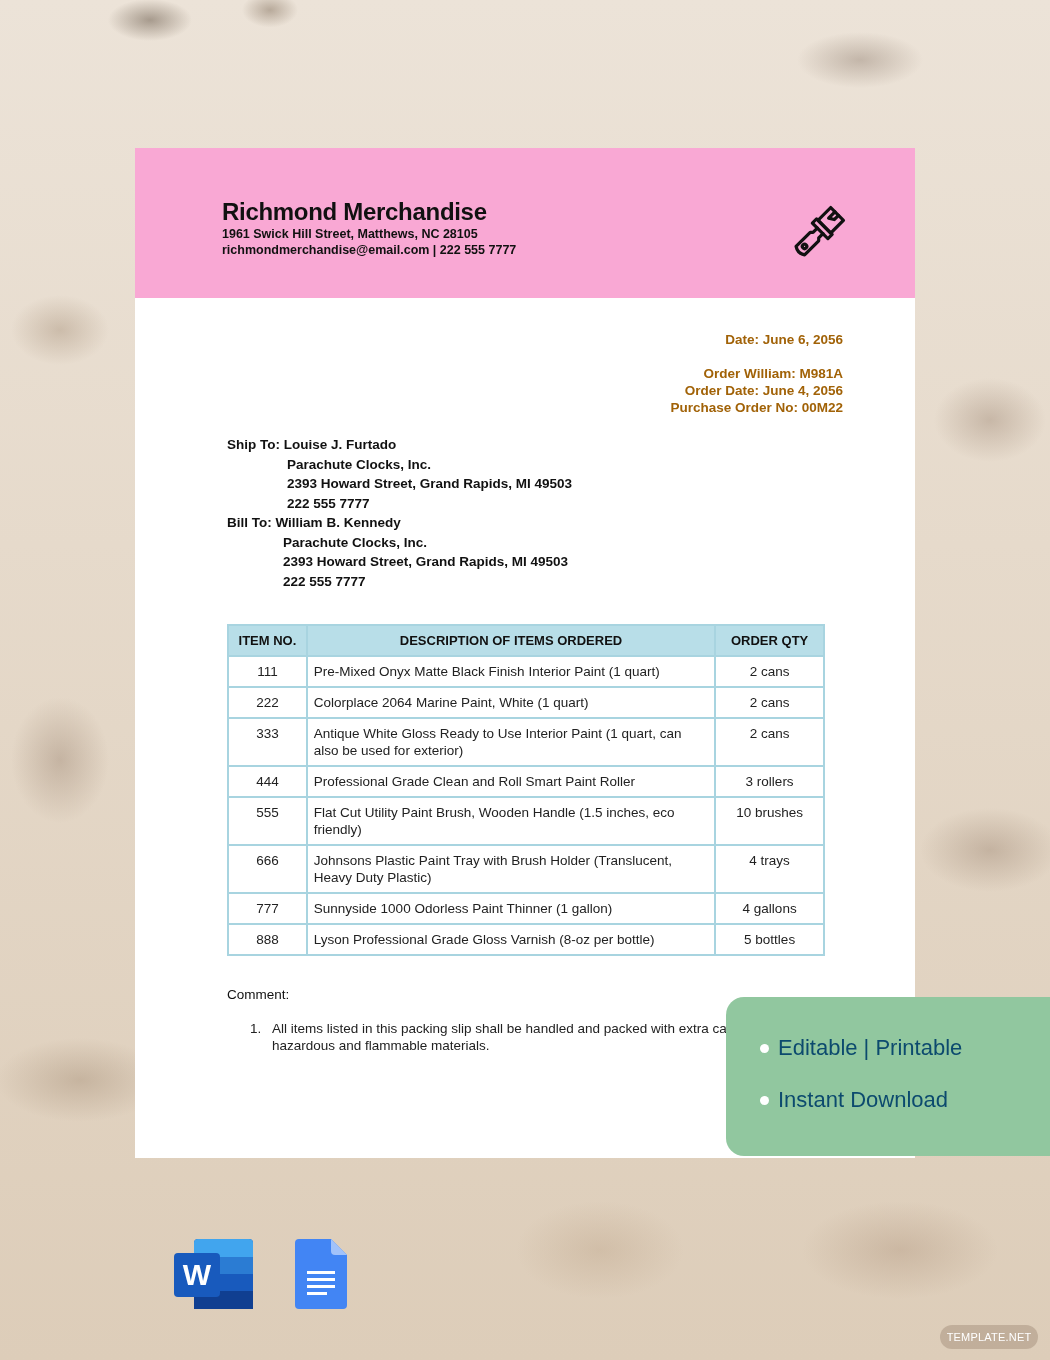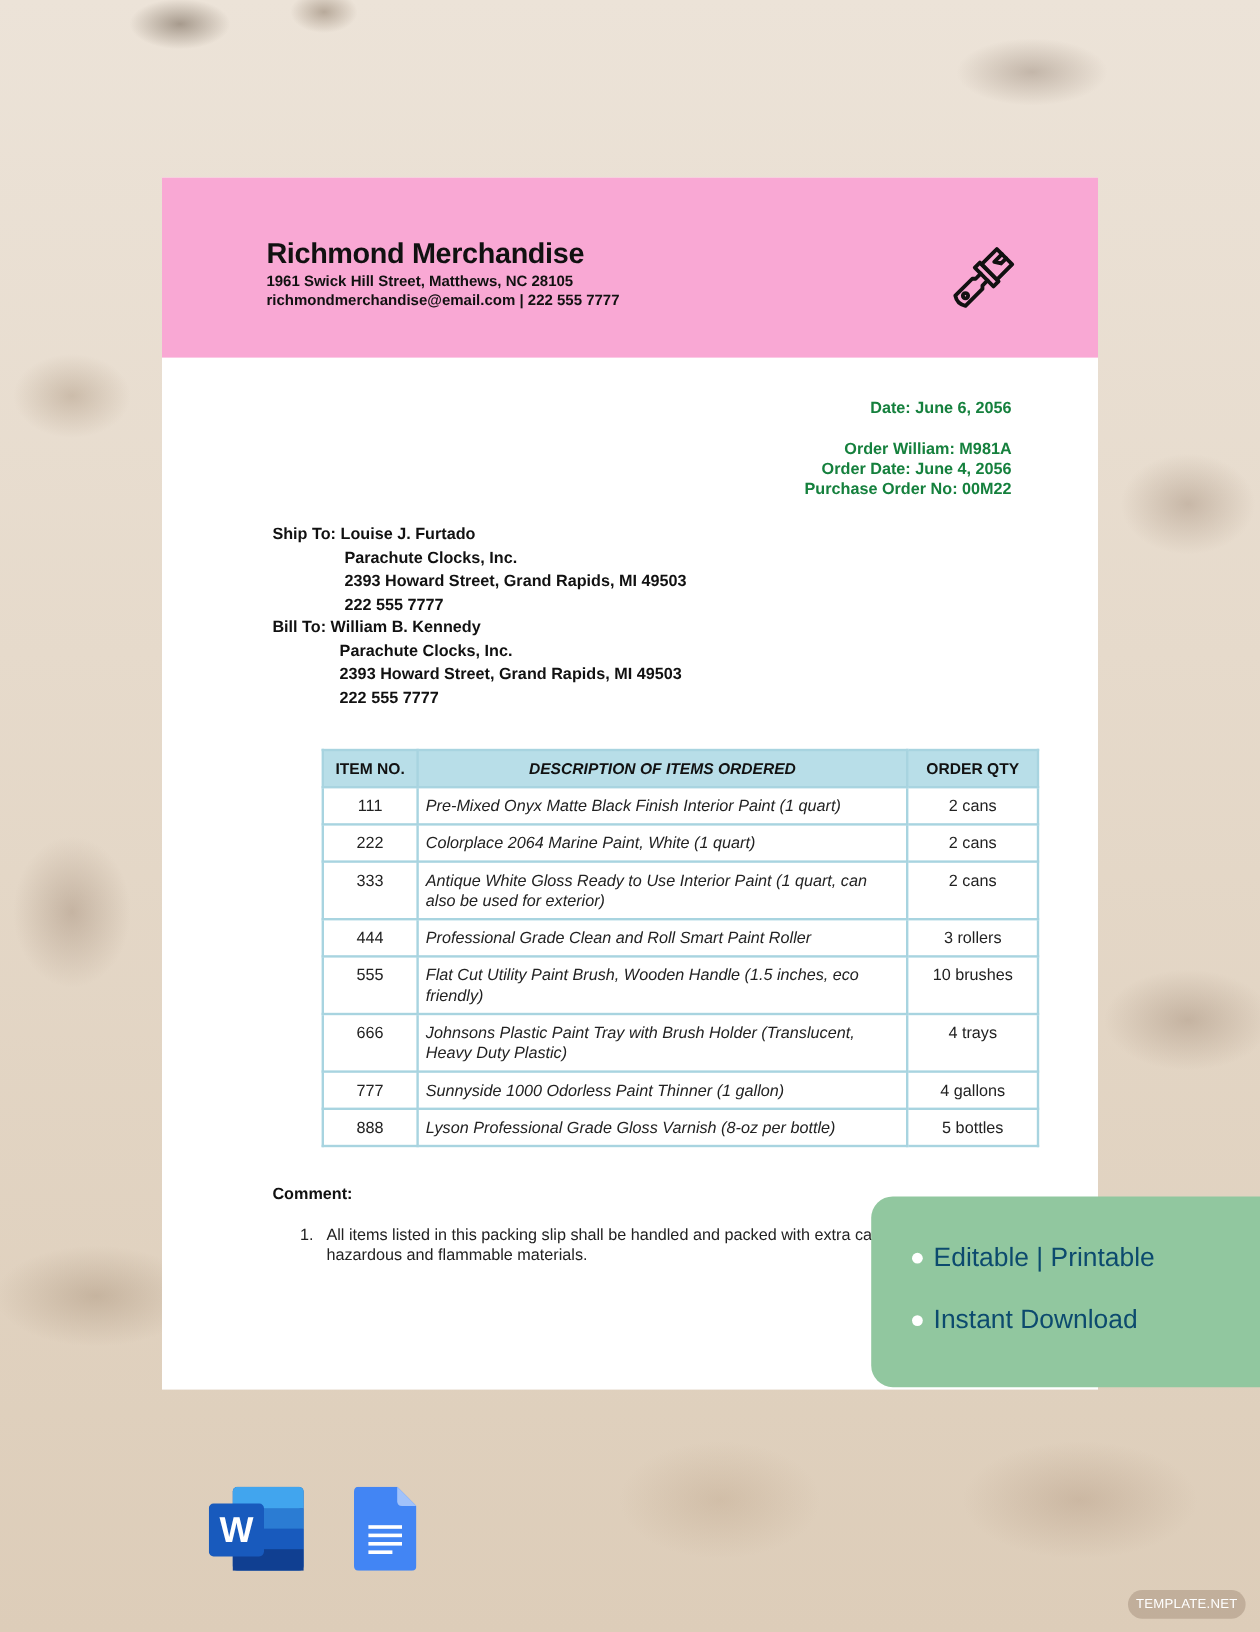--- a/index.html
+++ b/index.html
@@ -43,63 +43,63 @@
     }
     .company-address { top: 79px; }
     .company-contact { top: 95px; }
     .brush-icon {
       position: absolute; left: 652px; top: 54px;
       width: 62px; height: 62px;
     }
 
     .meta-block {
       position: absolute; right: 72px; top: 183px;
-      text-align: right; font-size: 13.5px; font-weight: bold; color: #15803d;
+      text-align: right; font-size: 13.5px; font-weight: bold; color: #a16207;
       line-height: 17px;
     }
     .meta-date { margin-bottom: 17px; }
 
     .address-block {
       position: absolute; left: 92px; top: 287px;
       font-size: 13.5px; font-weight: bold; color: #111;
       line-height: 19.5px;
     }
     .indent-ship { padding-left: 60px; }
     .indent-bill { padding-left: 56px; }
 
     .items-table {
       position: absolute; left: 92px; top: 476px;
       width: 598px;
       border-collapse: collapse;
-      font-size: 13.5px; color: #222; margin-left: 41px;
+      font-size: 13.5px; color: #222;
     }
     .items-table th, .items-table td {
       border: 2px solid #a8d4e0;
       vertical-align: top;
     }
     .items-table th {
       background: #b8dee8;
       font-weight: bold; color: #111;
       height: 31px; padding: 7px 6px 0 6px;
       font-size: 13px;
     }
     .items-table td {
       padding: 6px 6px 6px 6px;
       line-height: 17px;
     }
     .col-item { width: 79px; text-align: center; }
-    .col-desc { width: 410px; text-align: left; font-style: italic; }
+    .col-desc { width: 410px; text-align: left; }
     .col-qty  { width: 109px; text-align: center; }
     .items-table td.col-desc { padding-left: 6px; padding-right: 28px; }
     .row-single td { height: 20px; }
     .row-double td { height: 48px; }
 
     .comment-label {
       position: absolute; left: 92px; top: 839px;
-      font-size: 13.5px; font-weight: bold; color: #111;
+      font-size: 13.5px; font-weight: normal; color: #111;
     }
     .comment-list {
       position: absolute; left: 115px; top: 872px;
       width: 600px; font-size: 13.5px; color: #222; line-height: 17px;
       overflow: hidden; height: 40px;
     }
     .comment-num { position: absolute; left: 0; top: 0; }
     .comment-text { position: absolute; left: 22px; top: 0; width: 600px; }
 
     .feature-badge {

